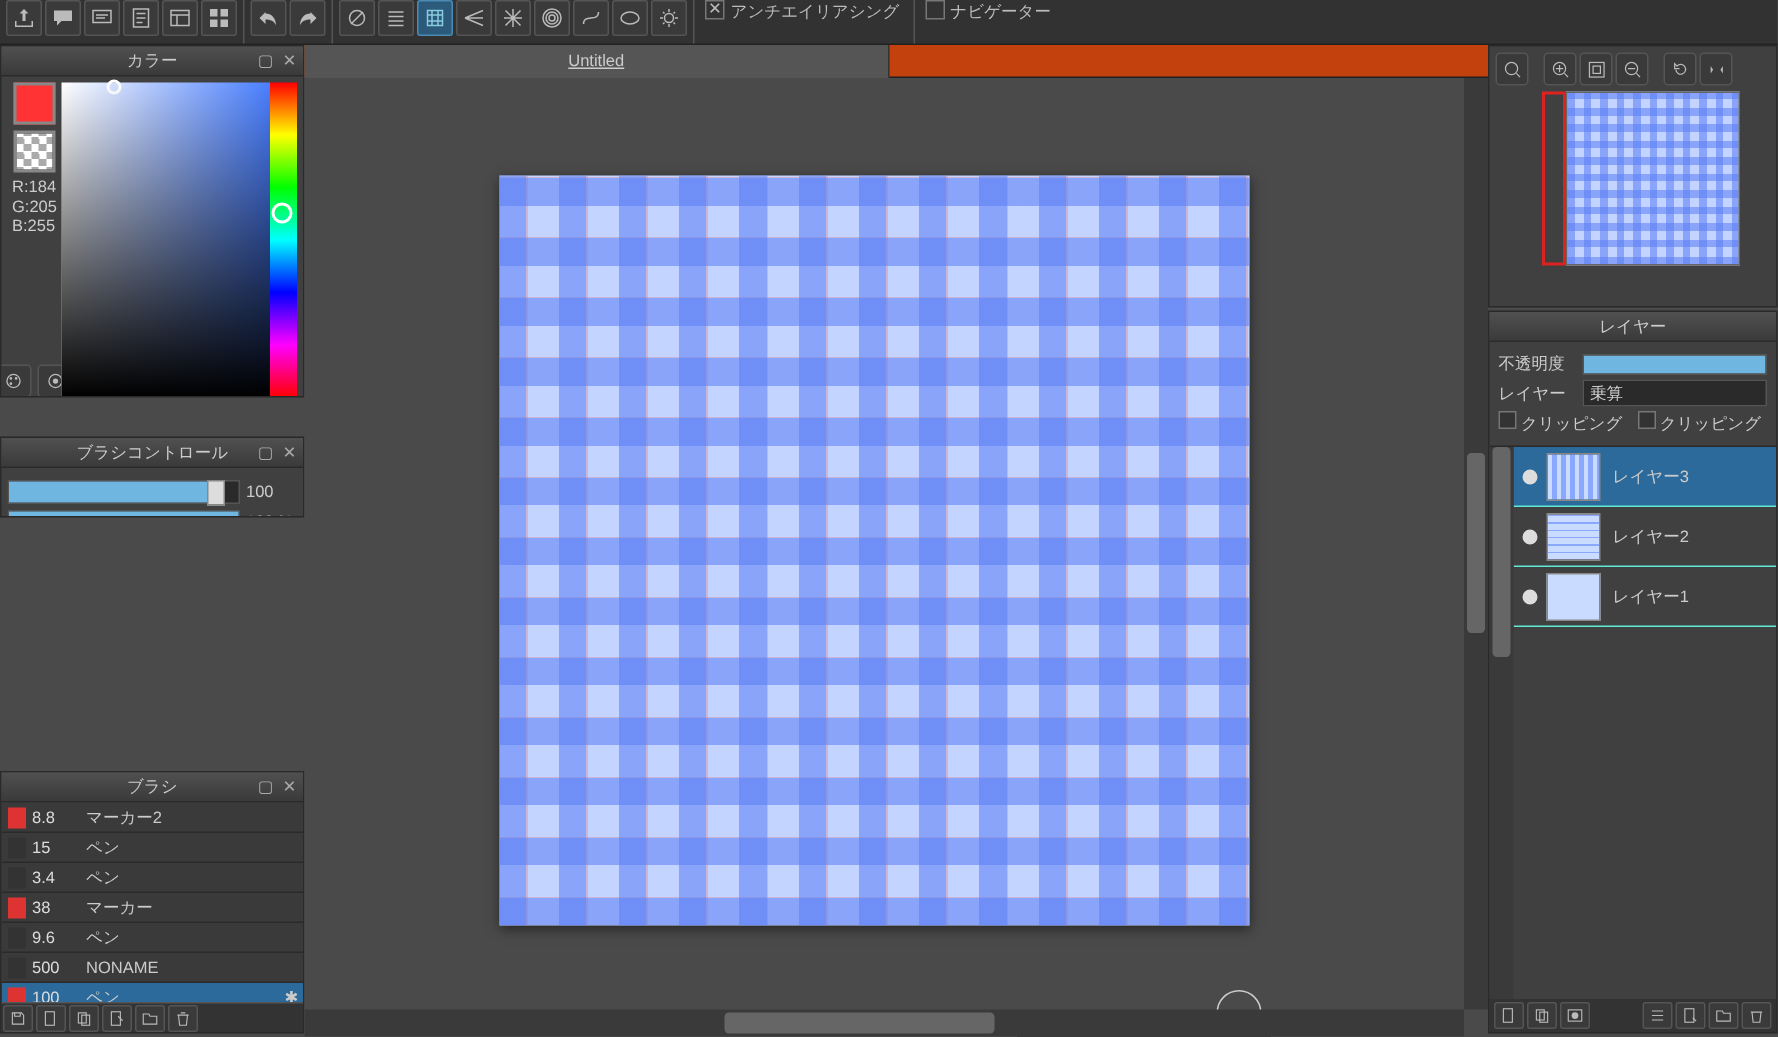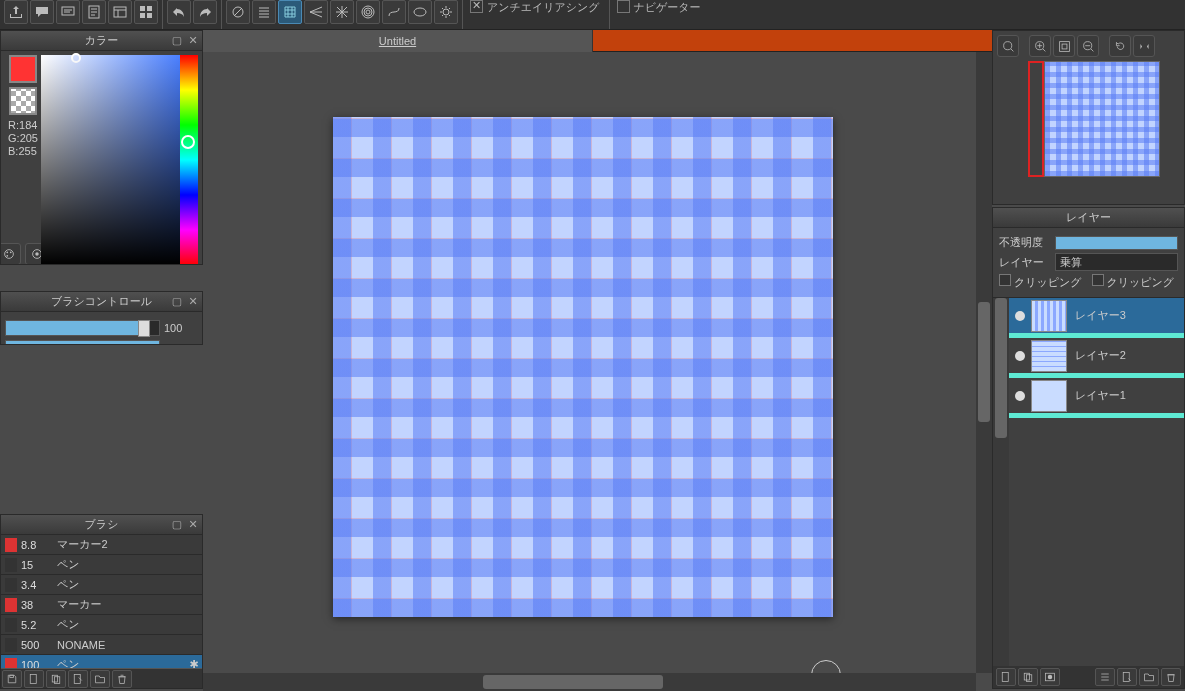--- a/index.html
+++ b/index.html
@@ -75,21 +75,21 @@
 .lp-row { display:flex; align-items:center; margin:3px 0; gap:6px; }
 .lp-label { width:50px; }
 .lp-slider { flex:1; height:14px; background:linear-gradient(to right,#6fb6e0 100%,#2a2a2a 0); border:1px solid #555; }
 .lp-select { flex:1; height:18px; background:#2a2a2a; border:1px solid #555; padding:0 4px; display:flex; align-items:center; }
 .lp-cb { width:12px; height:12px; border:1px solid #777; background:#333; display:inline-block; margin-right:3px; }
 
 .layer-scroll-wrap { display:flex; flex:1; min-height:0; }
 .layer-gutter { width:16px; background:#3a3a3a; position:relative; }
 .layer-gthumb { position:absolute; top:0; left:2px; right:2px; height:140px; background:#666; border-radius:3px; }
 .layer-list { flex:1; overflow:hidden; }
-.layer-item { display:flex; align-items:center; height:40px; border-bottom:5px solid #5eead4; background:#404040; cursor:pointer; }
+.layer-item { display:flex; align-items:center; height:40px; border-bottom:1px solid #5eead4; background:#404040; cursor:pointer; }
 .layer-item.sel { background:#2b6a9a; }
 .vis-dot { width:10px; height:10px; border-radius:50%; background:#ddd; margin:0 6px; }
 .layer-thumb { width:36px; height:32px; background:#c9dcff; border:1px solid #888; margin-right:8px; }
 .layer-name { flex:1; }
 
 .layer-toolbar { height:22px; background:#333; display:flex; align-items:center; padding:0 2px; }
 .lt-btn { width:20px; height:18px; background:#3a3a3a; border:1px solid #555; margin:0 1px; display:flex; align-items:center; justify-content:center; cursor:pointer; border-radius:2px; }
 
 .gingham { background:
   repeating-linear-gradient(0deg, rgba(90,125,245,0.55) 0 18px, transparent 18px 40px),
@@ -319,21 +319,21 @@
   <span class="bi-size">3.4</span>
   <span class="bi-name">ペン</span>
   </div>
         <div class="brush-item">
           <span class="bi-color" style="background:#d33"></span>
   <span class="bi-size">38</span>
   <span class="bi-name">マーカー</span>
   </div>
         <div class="brush-item">
           <span class="bi-color" style="background:#333"></span>
-  <span class="bi-size">5.2</span>
+  <span class="bi-size">9.6</span>
   <span class="bi-name">ペン</span>
   </div>
         <div class="brush-item">
           <span class="bi-color" style="background:#333"></span>
   <span class="bi-size">500</span>
   <span class="bi-name">NONAME</span>
   </div>
         <div class="brush-item sel">
           <span class="bi-color" style="background:#d33"></span>
   <span class="bi-size">100</span>

